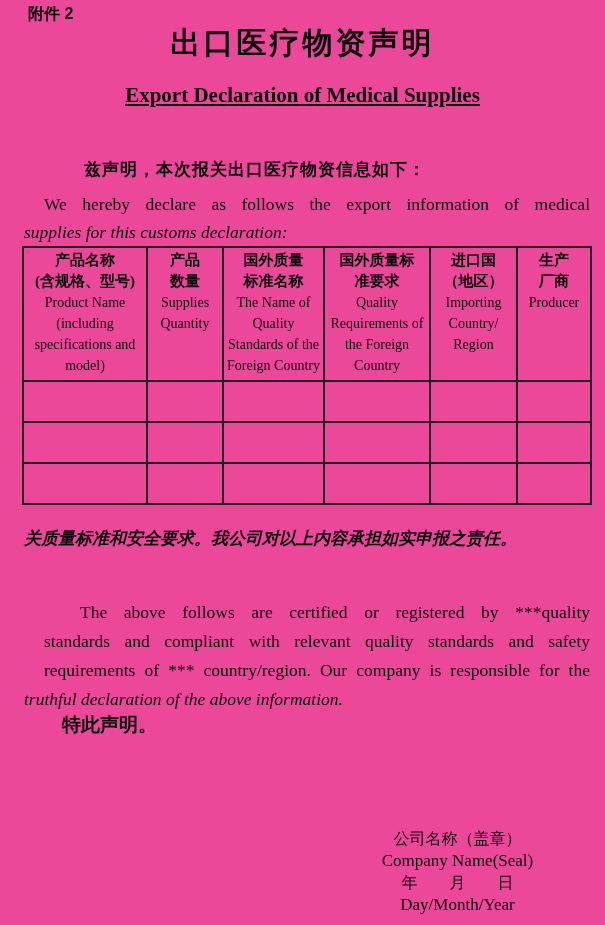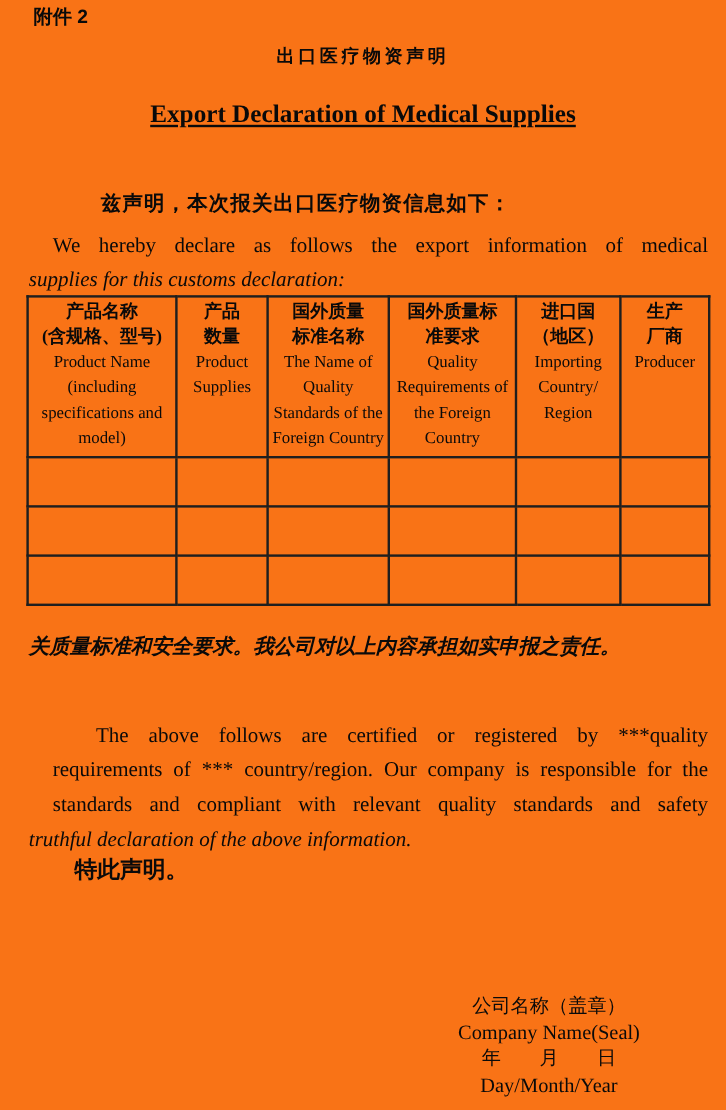--- a/index.html
+++ b/index.html
@@ -4,30 +4,30 @@
 <style>
   * { margin: 0; padding: 0; box-sizing: border-box; }
   html, body { background: #ffffff; }
   body {
     width: 605px; height: 925px;
     font-family: "Liberation Serif", "DejaVu Serif", serif;
     color: #0a0a0a;
     position: relative;
     overflow: hidden;
   }
-  .page { position: absolute; inset: 0; background: #f97316; }
+  .page { position: absolute; inset: 0; background: #ec4899; }
 
   .attachment {
     position: absolute; left: 28px; top: 4px;
     font-weight: bold; font-size: 16px;
     font-family: "Liberation Sans", "DejaVu Sans", sans-serif;
   }
   .title-zh {
-    position: absolute; top: 38px; left: 0; width: 100%;
-    text-align: center; font-weight: bold; font-size: 15px; letter-spacing: 3px;
+    position: absolute; top: 23px; left: 0; width: 100%;
+    text-align: center; font-weight: bold; font-size: 30px; letter-spacing: 3px;
     font-family: "Liberation Sans", "DejaVu Sans", sans-serif;
   }
   .title-en {
     position: absolute; top: 83px; left: 0; width: 100%;
     text-align: center; font-weight: bold; font-size: 21px; text-decoration: underline;
   }
   .intro-zh {
     position: absolute; top: 158px; left: 36px; width: 566px;
     font-weight: bold; font-size: 17px; text-indent: 48px; letter-spacing: 1px;
   }
@@ -109,21 +109,21 @@
     <tbody>
         <tr class="hdr">
       <td>
         <span class="zh">产品名称
 (含规格、型号)</span>
         <span class="en">Product Name (including specifications and model)</span>
       </td>
       <td>
         <span class="zh">产品
 数量</span>
-        <span class="en">Product Supplies</span>
+        <span class="en">Supplies Quantity</span>
       </td>
       <td>
         <span class="zh">国外质量
 标准名称</span>
         <span class="en">The Name of Quality Standards of the Foreign Country</span>
       </td>
       <td>
         <span class="zh">国外质量标
 准要求</span>
         <span class="en">Quality Requirements of the Foreign Country</span>
@@ -165,22 +165,22 @@
     </tr>
   </tbody>
     </table>
 
   <div class="stmt-zh">
     <div class="lline">关质量标准和安全要求。我公司对以上内容承担如实申报之责任。</div>
   </div>
 
   <div class="stmt-en">
     <div class="indent jline">The above follows are certified or registered by ***quality</div>
+    <div class="jline">standards and compliant with relevant quality standards and safety</div>
     <div class="jline">requirements of *** country/region. Our company is responsible for the</div>
-    <div class="jline">standards and compliant with relevant quality standards and safety</div>
     <div class="lline">truthful declaration of the above information.</div>
   </div>
 
   <div class="closing">特此声明。</div>
 
   <div class="signature">
     <div class="zh">公司名称（盖章）</div>
     <div>Company Name(Seal)</div>
     <div class="zh">年　　月　　日</div>
     <div>Day/Month/Year</div>

